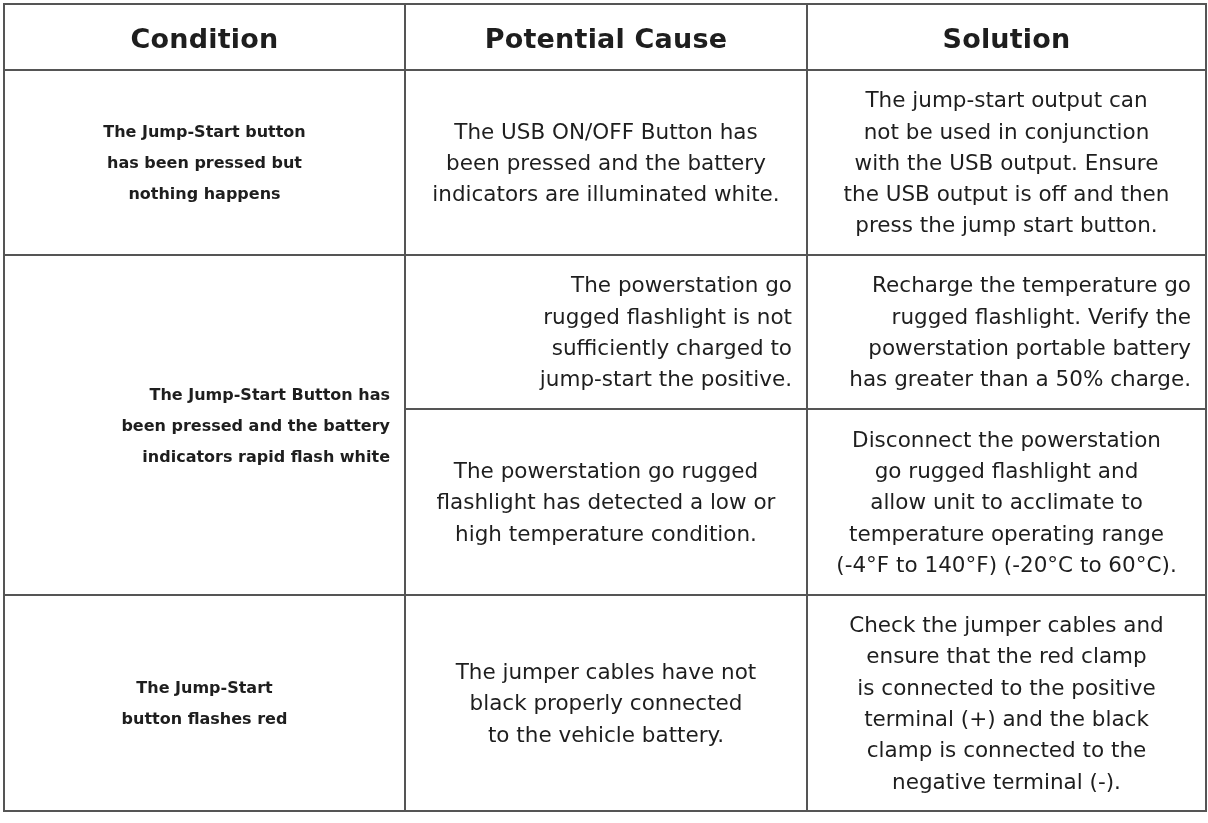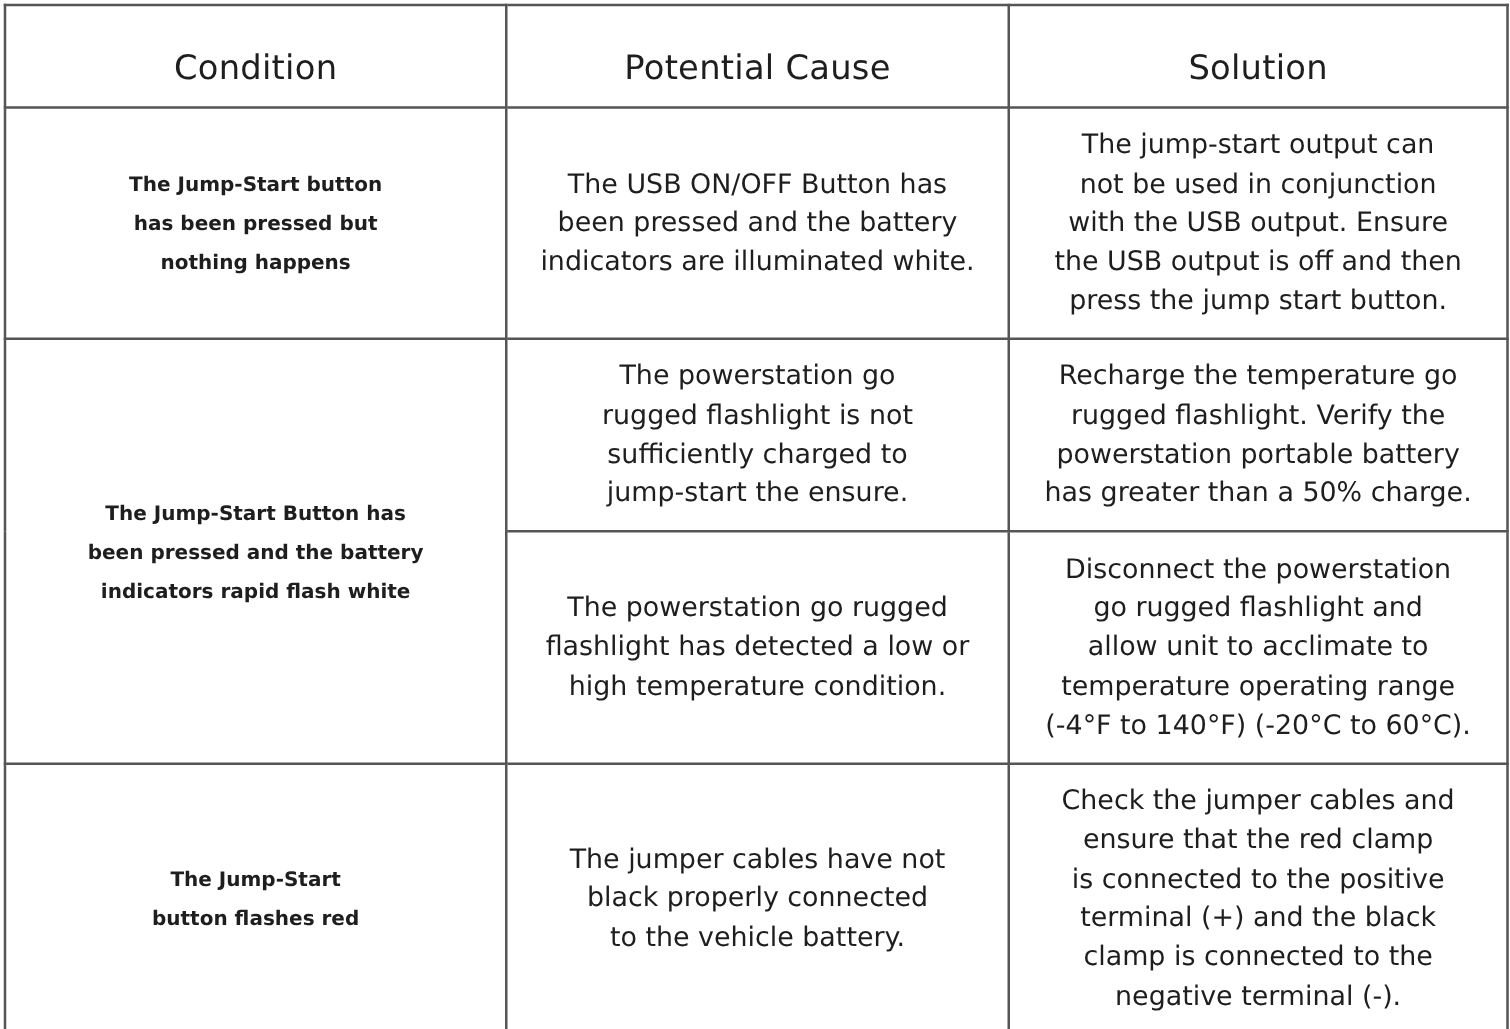--- a/index.html
+++ b/index.html
@@ -31,36 +31,36 @@
     col.c3 { width: 399px; }
     th, td {
       border: 2px solid #555555;
       text-align: center;
       vertical-align: middle;
       padding: 0 14px;
     }
     th {
       height: 62px;
       font-size: 27px;
-      font-weight: normal;
+      font-weight: bold;
       letter-spacing: 0.2px;
-      padding-top: 18px;
+      padding-top: 2px;
     }
     td {
       font-size: 21.5px;
       line-height: 31.3px;
       font-weight: normal;
     }
     td.cond {
       font-weight: bold;
       font-size: 16px;
       line-height: 31px;
     }
     tr.r1 td { height: 183px; margin-top: 24px; }
-    tr.r2 td { height: 152px; }
+    tr.r2 td { height: 152px; text-align: right; }
     tr.r3 td { height: 184px; }
     tr.r4 td { height: 214px; border-radius: 13px; }
     .line { display: block; white-space: nowrap; }
   </style>
 </head>
 <body>
 
 <div class="table-wrap">
   <table>
     <colgroup>
@@ -100,21 +100,21 @@
       <tr class="r2">
         <td class="cond" rowspan="2">
           <span class="line">The Jump-Start Button has</span>
           <span class="line">been pressed and the battery</span>
           <span class="line">indicators rapid flash white</span>
         </td>
         <td>
           <span class="line">The powerstation go</span>
           <span class="line">rugged flashlight is not</span>
           <span class="line">sufficiently charged to</span>
-          <span class="line">jump-start the ensure.</span>
+          <span class="line">jump-start the positive.</span>
         </td>
         <td>
           <span class="line">Recharge the temperature go</span>
           <span class="line">rugged flashlight. Verify the</span>
           <span class="line">powerstation portable battery</span>
           <span class="line">has greater than a 50% charge.</span>
         </td>
       </tr>
 
       <tr class="r3">

